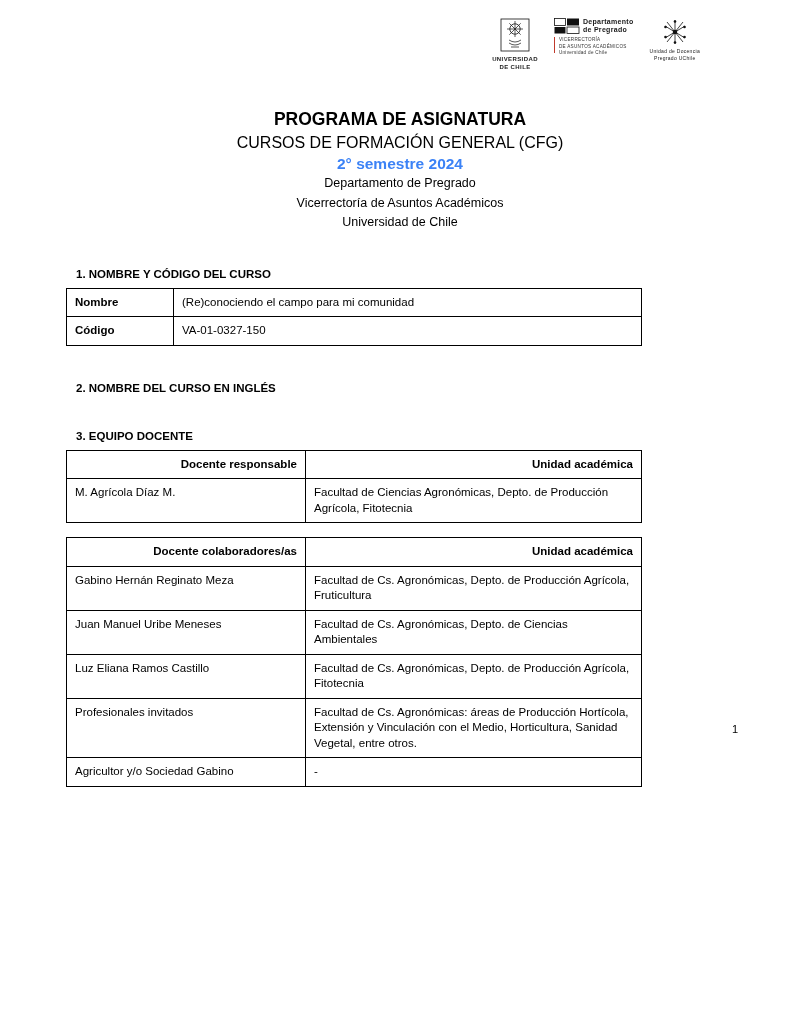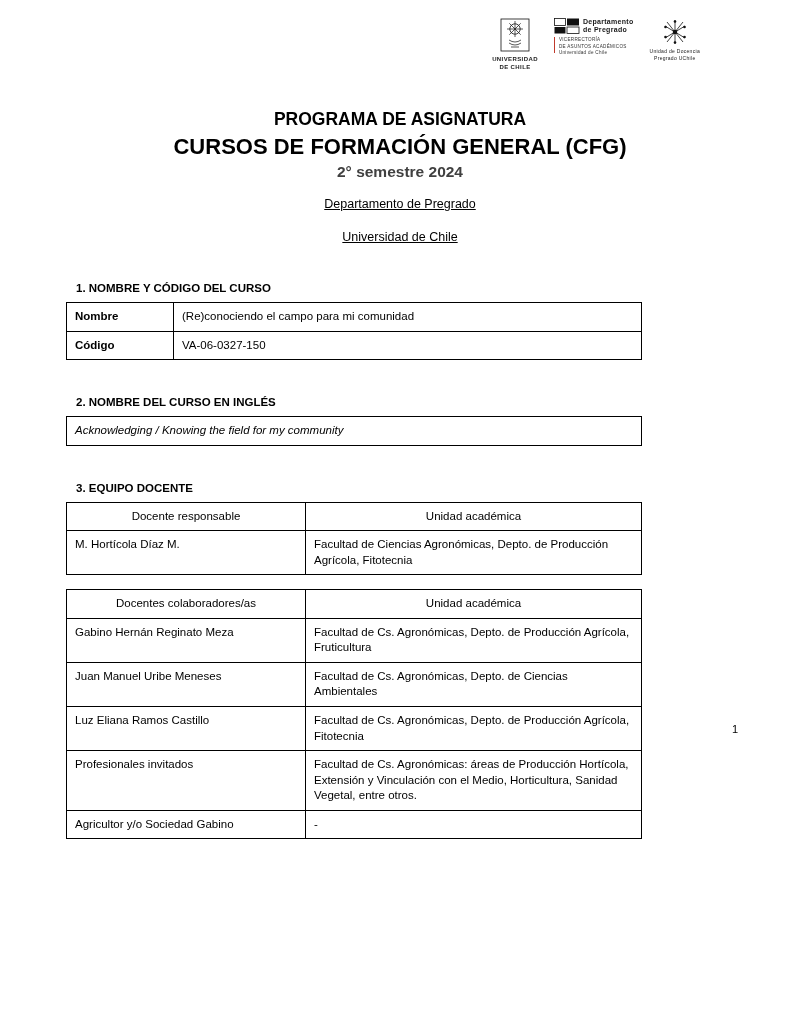--- a/index.html
+++ b/index.html
@@ -103,35 +103,34 @@
   .title-block {
     text-align: center;
     margin-top: 18px;
   }
   .title-1 {
     font-size: 17.5px;
     font-weight: bold;
     line-height: 1.35;
   }
   .title-2 {
-    font-size: 22px;
-    font-weight: bold;
+    font-size: 16px;
+    font-weight: normal;
     line-height: 1.35;
   }
   .title-sem {
     font-size: 15.5px;
     font-weight: bold;
-    color: #404040;
+    color: #3b82f6;
     margin-top: 2px;
   }
   .subtitle {
     font-size: 12.5px;
     line-height: 1.4;
-    margin-top: 15px;
-    text-decoration: underline;
+    margin-top: 2px;
   }
 
   
   .section-head {
     font-size: 11.5px;
     font-weight: bold;
     margin: 36px 0 8px 14px;
   }
 
   table.doc {
@@ -149,22 +148,22 @@
   .tbl-wrap {
     margin-left: 4px;
     width: 576px;
   }
   .c-label {
     font-weight: bold;
     width: 90px;
     margin-top: 12px;
   }
   .c-hdr {
-    font-weight: normal;
-    text-align: center;
+    font-weight: bold;
+    text-align: right;
   }
   .italic {
     font-style: italic;
   }
   .col-a { width: 222px; }
   .col-b { width: auto; }
 
   .spacer-sm { height: 14px; }
   .spacer-md { height: 20px; }
 
@@ -249,74 +248,66 @@
       </div>
     </div>
 
   </div>
 
   <div class="title-block">
     <div class="title-1">PROGRAMA DE ASIGNATURA</div>
     <div class="title-2">CURSOS DE FORMACIÓN GENERAL (CFG)</div>
     <div class="title-sem">2° semestre 2024</div>
     <div class="subtitle">Departamento de Pregrado</div>
+    <div class="subtitle">Vicerrectoría de Asuntos Académicos</div>
     <div class="subtitle">Universidad de Chile</div>
   </div>
 
   <div class="section-head">1. NOMBRE Y CÓDIGO DEL CURSO</div>
   <div class="tbl-wrap">
     <table class="doc">
       <tbody>
           <tr>
         <td class="c-label">Nombre</td>
         <td>(Re)conociendo el campo para mi comunidad</td>
       </tr>
       <tr>
         <td class="c-label">Código</td>
-        <td>VA-06-0327-150</td>
+        <td>VA-01-0327-150</td>
       </tr>
     </tbody>
       </table>
   </div>
 
   <div class="section-head">2. NOMBRE DEL CURSO EN INGLÉS</div>
-  <div class="tbl-wrap">
-    <table class="doc">
-      <tbody>
-          <tr>
-        <td class="italic">Acknowledging / Knowing the field for my community</td>
-      </tr>
-    </tbody>
-      </table>
-  </div>
 
   <div class="section-head">3. EQUIPO DOCENTE</div>
 
   <div class="tbl-wrap">
     <table class="doc">
       <tbody>
           <tr>
         <td class="c-hdr col-a">Docente responsable</td>
         <td class="c-hdr col-b">Unidad académica</td>
       </tr>
       <tr>
-        <td class="col-a">M. Hortícola Díaz M.</td>
+        <td class="col-a">M. Agrícola Díaz M.</td>
         <td class="col-b">Facultad de Ciencias Agronómicas, Depto. de Producción Agrícola, Fitotecnia</td>
       </tr>
     </tbody>
       </table>
   </div>
 
   <div class="spacer-sm"></div>
 
   <div class="tbl-wrap">
     <table class="doc">
       <tbody>
           <tr>
-        <td class="c-hdr col-a">Docentes colaboradores/as</td>
+        <td class="c-hdr col-a">Docente colaboradores/as</td>
         <td class="c-hdr col-b">Unidad académica</td>
       </tr>
       <tr>
         <td class="col-a">Gabino Hernán Reginato Meza</td>
         <td class="col-b">Facultad de Cs. Agronómicas, Depto. de Producción Agrícola, Fruticultura</td>
       </tr>
       <tr>
         <td class="col-a">Juan Manuel Uribe Meneses</td>
         <td class="col-b">Facultad de Cs. Agronómicas, Depto. de Ciencias Ambientales</td>
       </tr>

